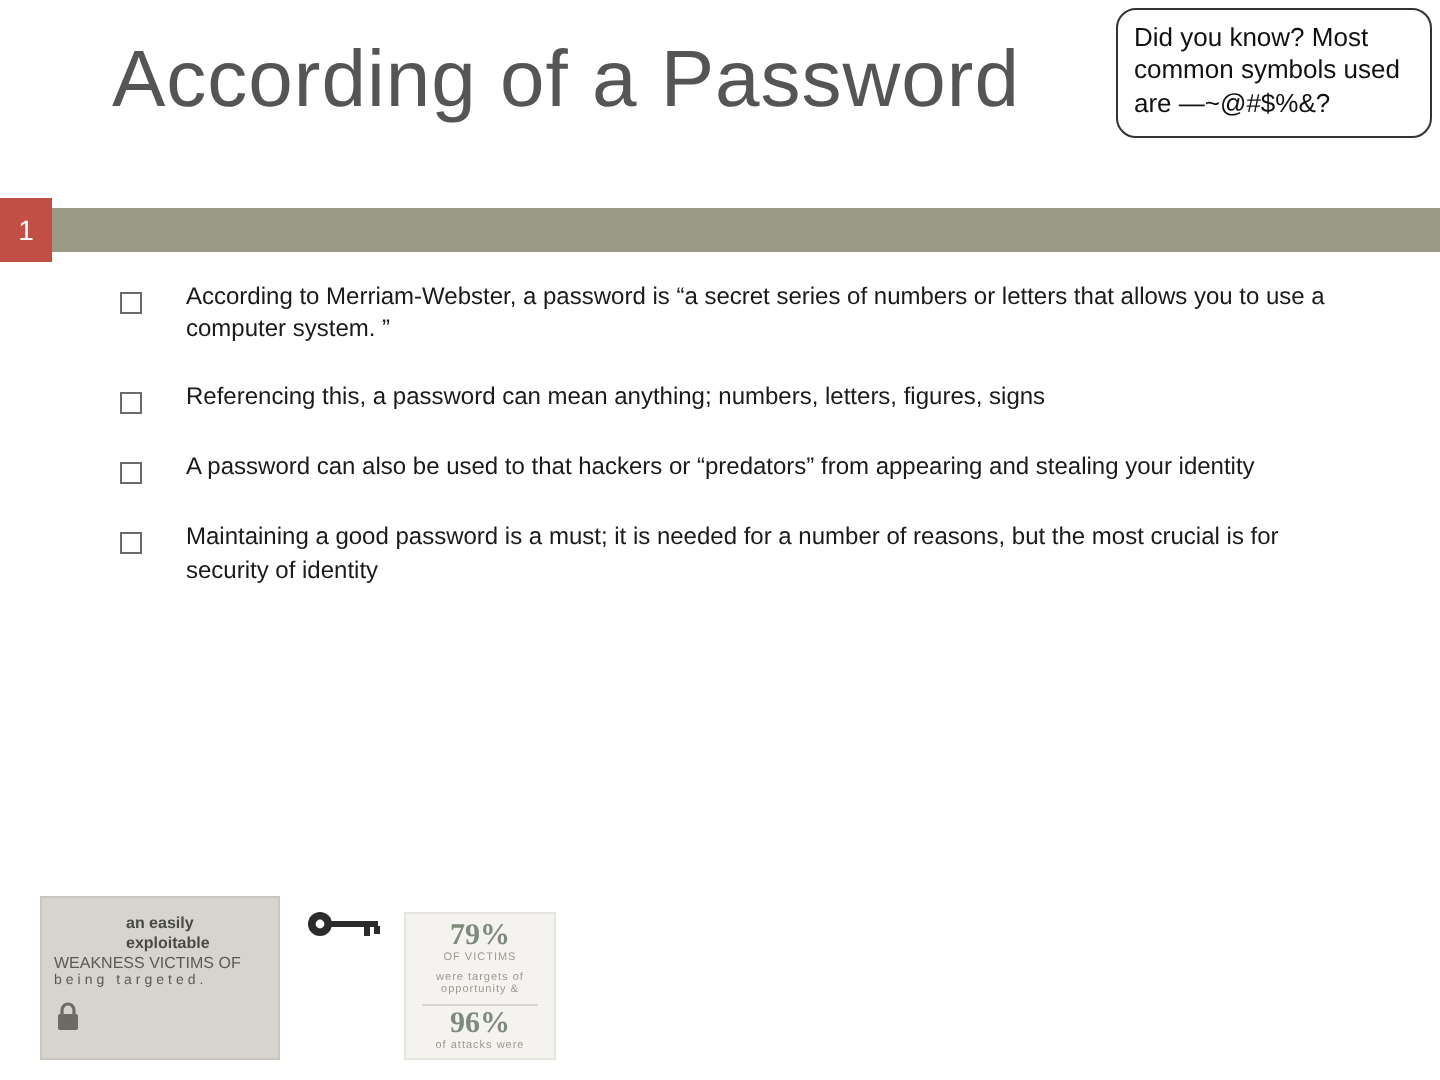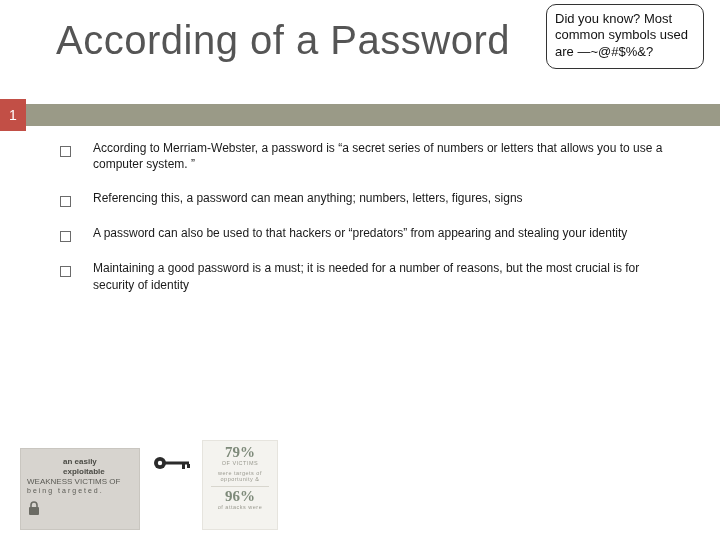--- a/index.html
+++ b/index.html
@@ -1,20 +1,20 @@
 <!DOCTYPE html>
 <html><head>
 <meta charset="utf-8">
 <style>
   * { box-sizing: border-box; margin: 0; padding: 0; }
   html, body { width: 720px; height: 540px; overflow: hidden; font-family: Arial, Helvetica, sans-serif; background: #fff; }
   .slide { position: relative; width: 720px; height: 540px; background: #fff; }
   .title { position: absolute; top: 18px; left: 56px; font-size: 40px; color: #555; letter-spacing: 0.5px; font-weight: 400; }
   .callout {
-    position: absolute; top: 4px; right: 16px; width: 158px;
+    position: absolute; top: 4px; right: 4px; width: 158px;
     border: 1px solid #333; border-radius: 10px; background: #fff;
     padding: 6px 8px 8px 8px; font-size: 13px; line-height: 1.25; color: #111;
   }
   .bar { position: absolute; top: 104px; left: 0; width: 720px; height: 22px; background: #9a9a87; }
   .page-badge {
     position: absolute; top: 99px; left: 0; width: 26px; height: 32px;
     background: #c24f46; color: #fff; font-size: 14px; display: flex;
     align-items: center; justify-content: center;
   }
   .content { position: absolute; top: 140px; left: 60px; width: 620px; }
@@ -29,21 +29,21 @@
     width: 120px; height: 82px; background: #d7d4cf; border: 1px solid #c9c6c0;
     padding: 8px 6px; font-size: 8px; line-height: 1.25; color: #5a5a54;
   }
   .quote-box .l1 { font-size: 8px; }
   .quote-box .em { font-weight: bold; color: #4a4a44; margin-left: 36px; }
   .quote-box .sp { letter-spacing: 2px; font-size: 7px; }
   .lock-ic { display: inline-block; margin-top: 4px; }
 
   .key-ic { margin-bottom: 54px; margin-left: 4px; }
 
-  .stat-box { width: 76px; height: 90px; background: #f4f3ef; border: 1px solid #e6e4de; padding: 4px 2px; text-align: center; }
+  .stat-box { width: 76px; height: 74px; background: #f4f3ef; border: 1px solid #e6e4de; padding: 4px 2px; text-align: center; }
   .stat-big { font-family: Georgia, serif; font-size: 15px; color: #7e8a7a; font-weight: bold; line-height: 1; }
   .stat-sm { font-size: 5.5px; color: #9a9a90; letter-spacing: 0.5px; line-height: 1.2; margin-bottom: 3px; }
   .stat-div { height: 1px; background: #d8d6ce; margin: 2px 6px; }
 </style>
 </head>
 <body>
 
 <div class="slide">
   <div class="title">According of a Password</div>
 

